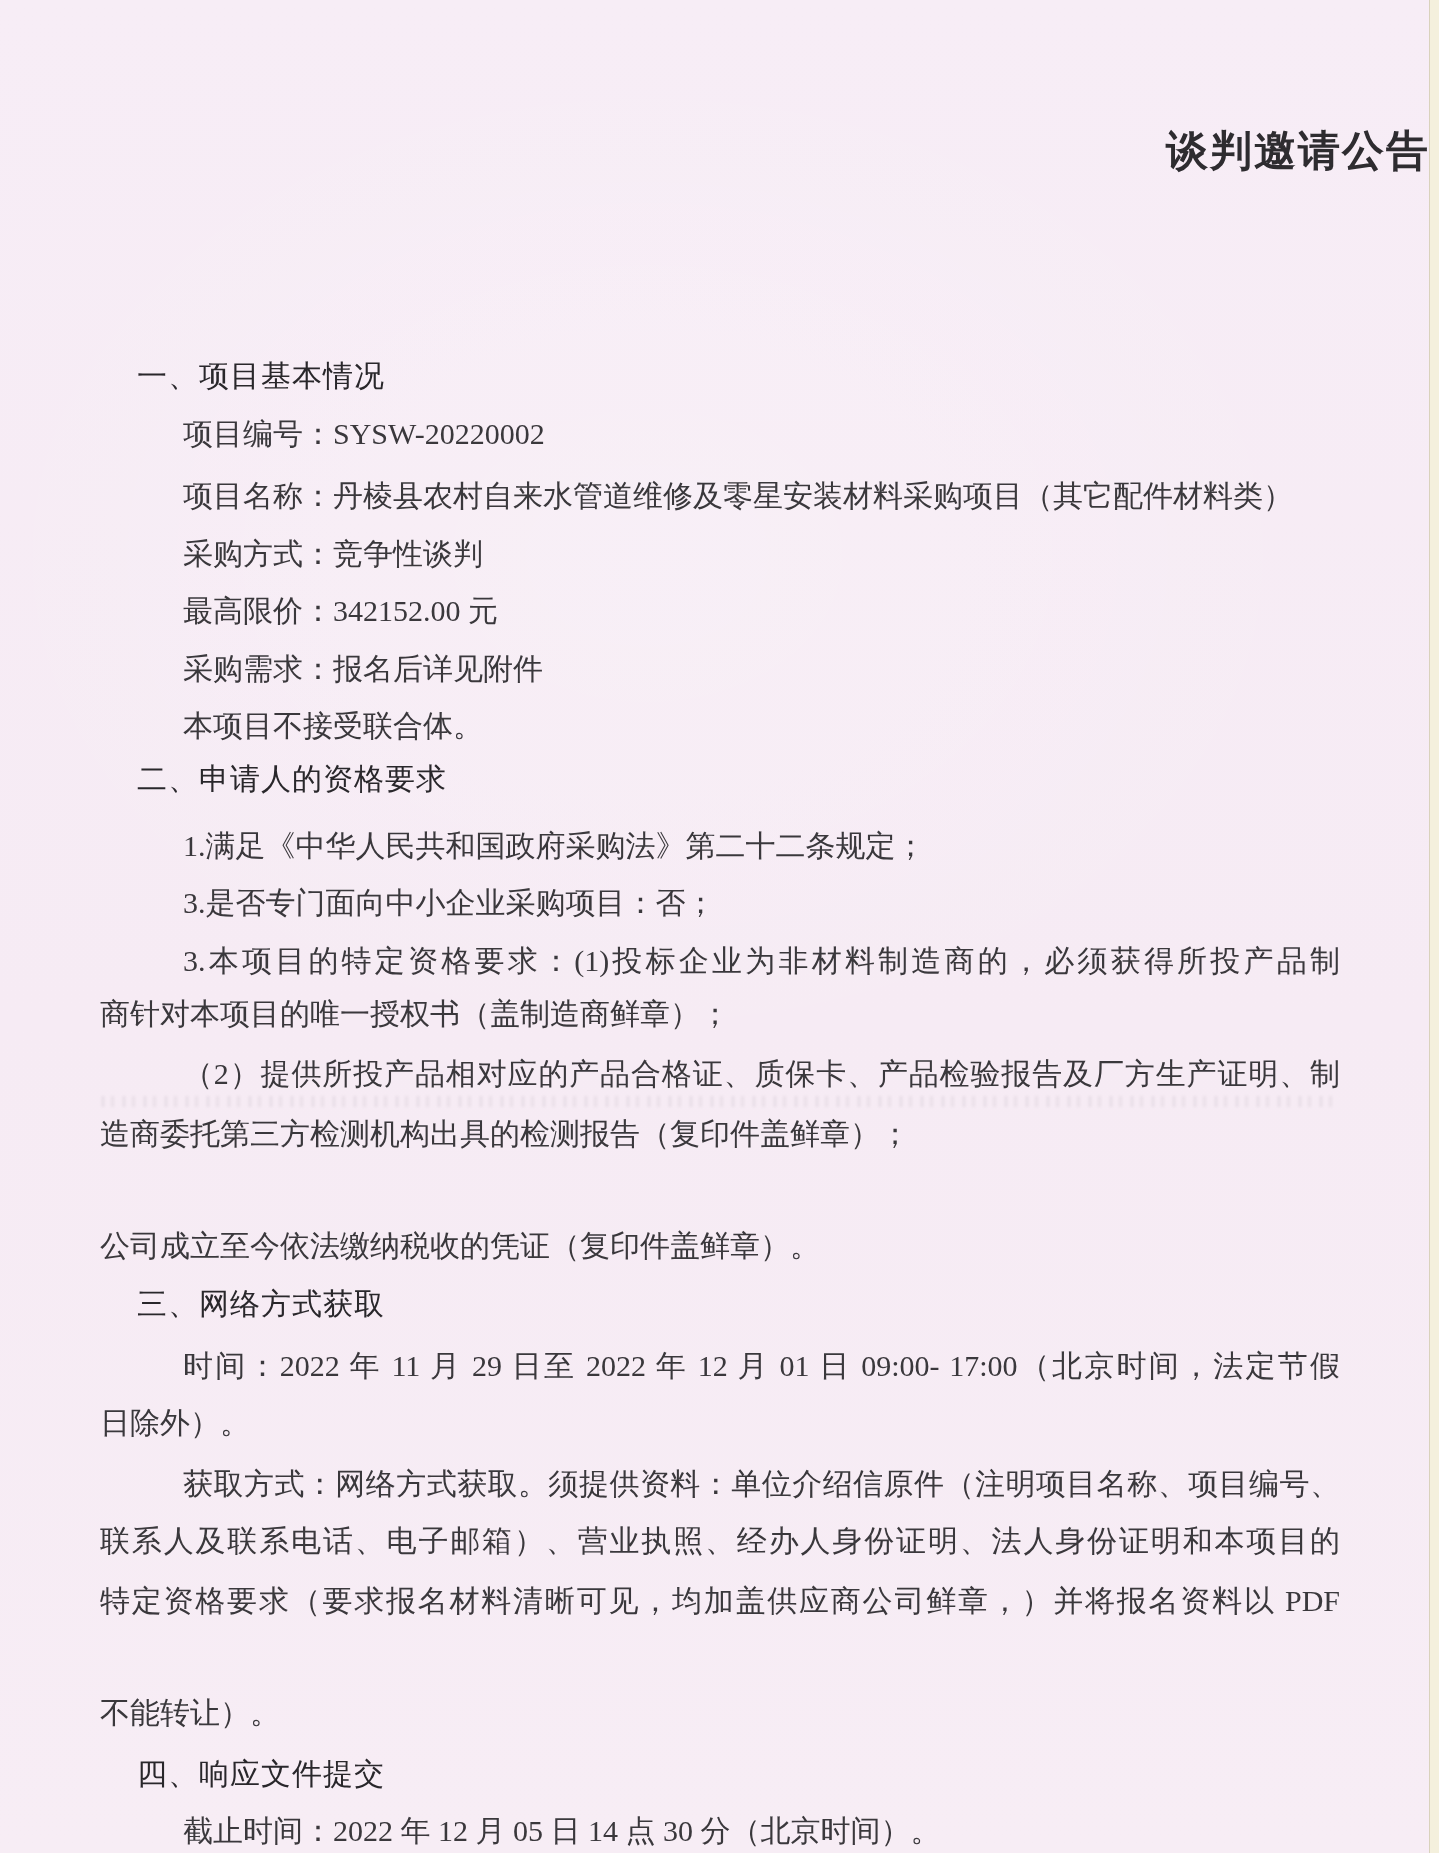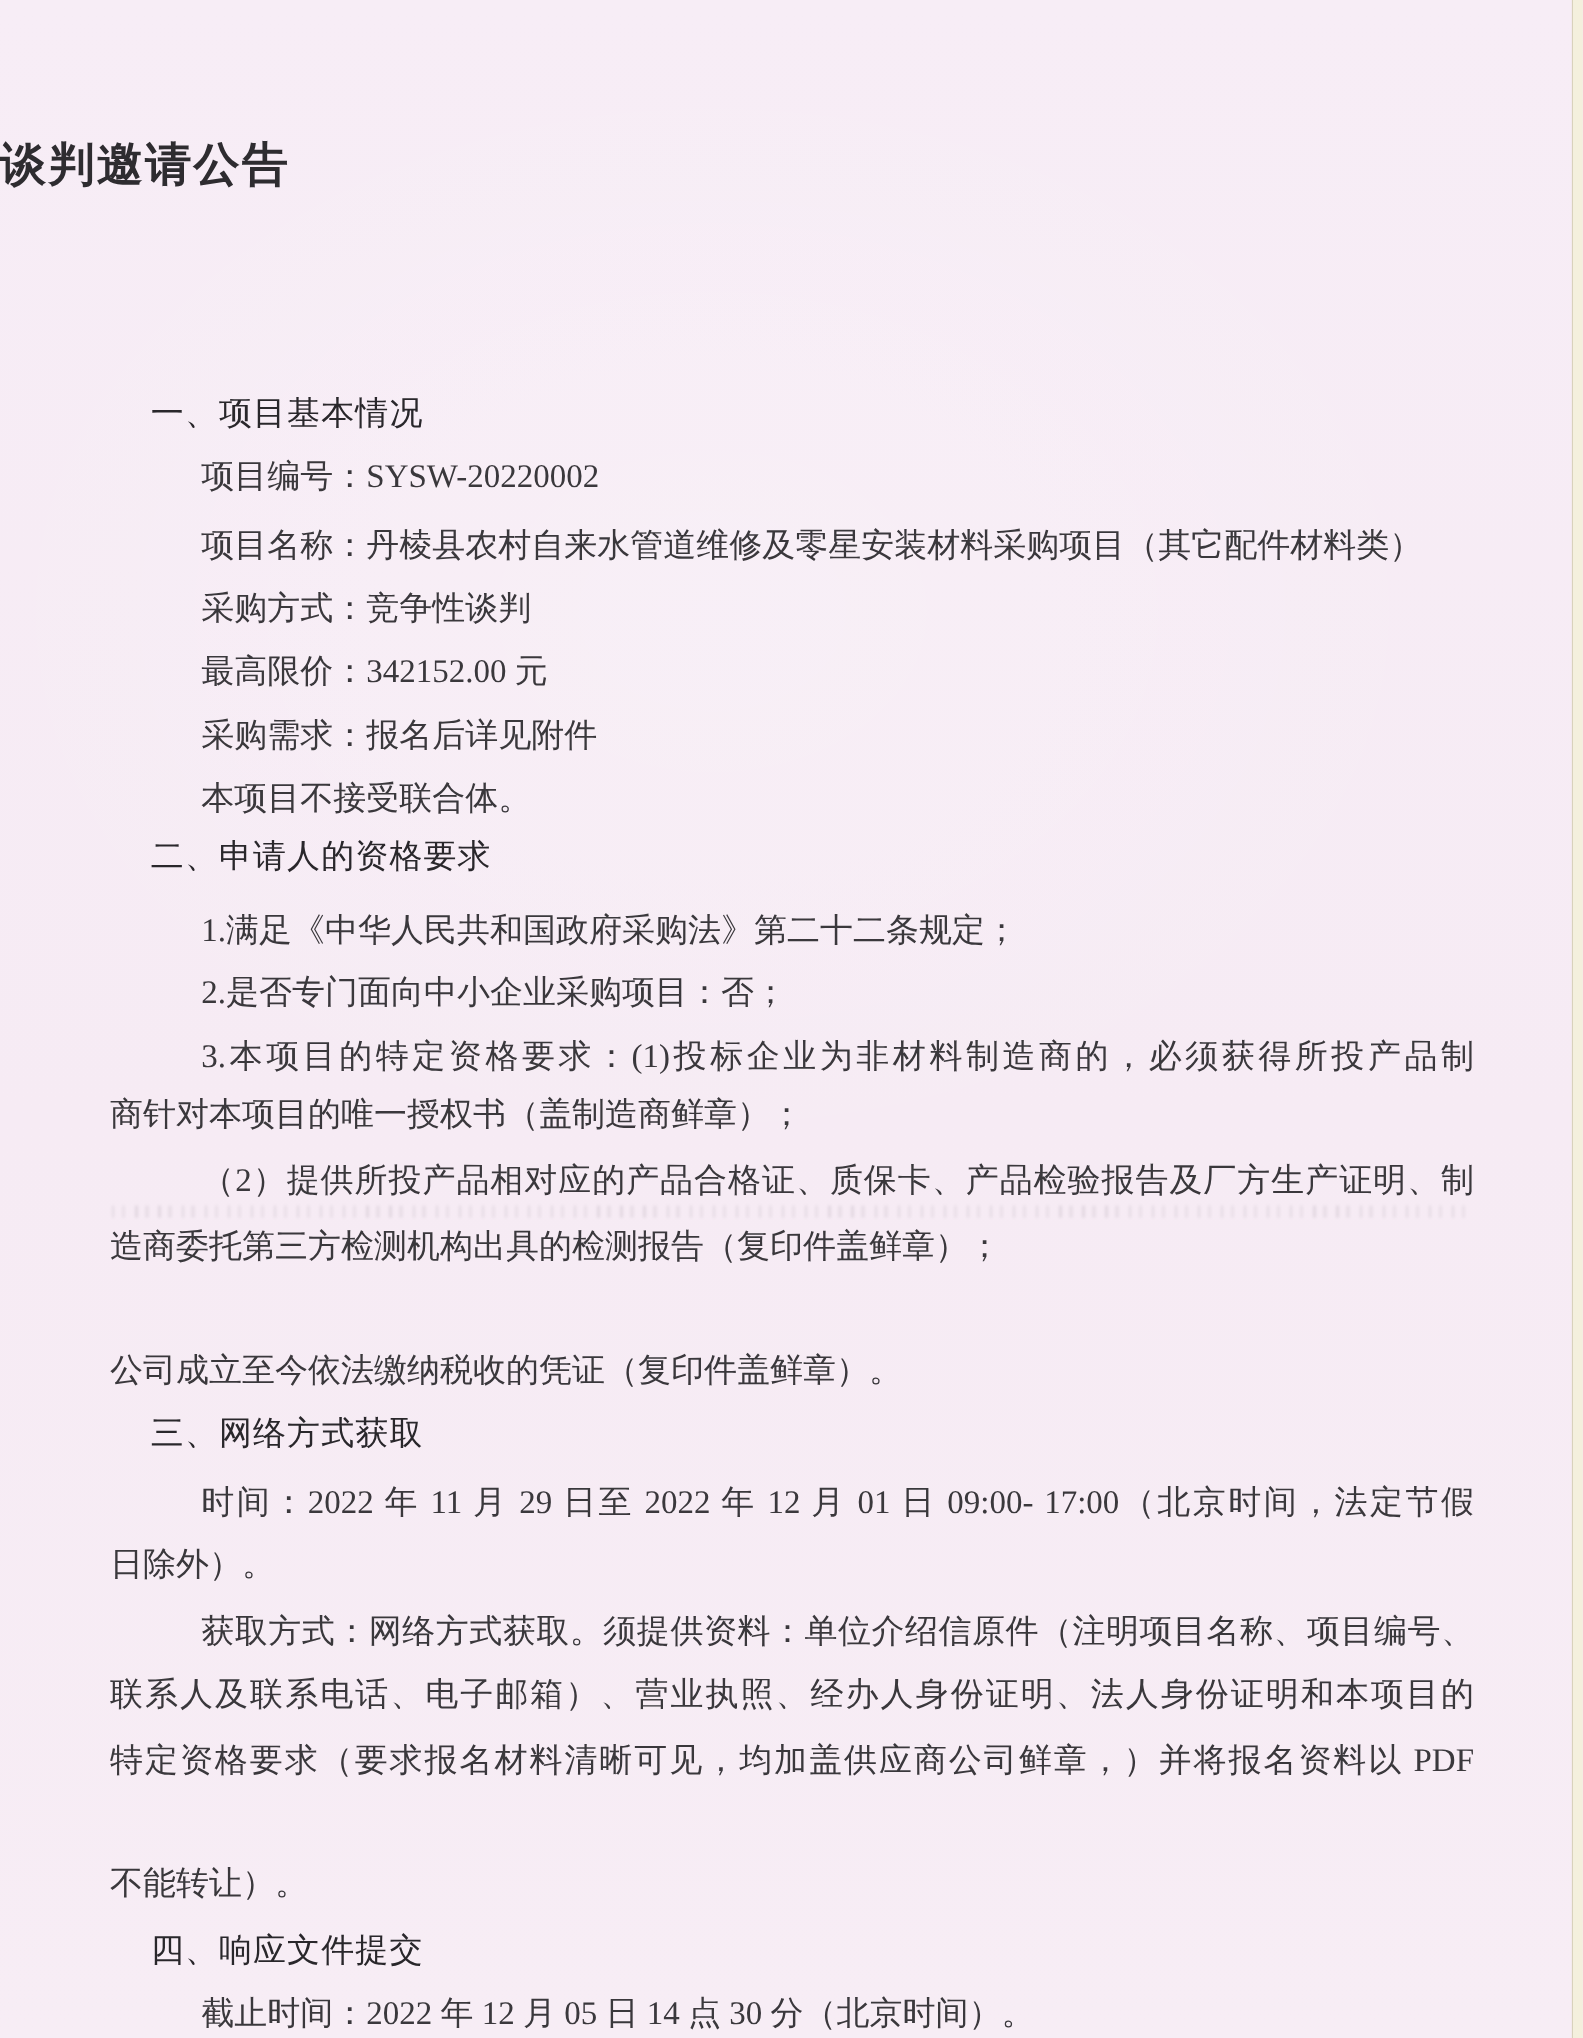--- a/index.html
+++ b/index.html
@@ -18,21 +18,21 @@
     color:#3a383c;
   }
   
   .edge-strip{
     position:absolute;top:0;right:0;bottom:0;width:9px;
     background:#f4f0dd;
     border-left:1px solid #d9d2bc;
   }
   .title{
     position:absolute;top:128px;left:0;width:1430px;
-    text-align:left;
+    text-align:right;
     font-size:42px;line-height:46px;font-weight:700;
     letter-spacing:2px;color:#2e2c30;
   }
   .line{
     position:absolute;
     font-size:30px;line-height:42px;height:42px;
     white-space:nowrap;
     color:#3a383c;
   }
   .head{
@@ -72,21 +72,21 @@
   <div class="line head" style="top:355px">一、项目基本情况</div>
   <div class="line indent" style="top:413px">项目编号：SYSW-20220002</div>
   <div class="line indent" style="top:475px">项目名称：丹棱县农村自来水管道维修及零星安装材料采购项目（其它配件材料类）</div>
   <div class="line indent" style="top:533px">采购方式：竞争性谈判</div>
   <div class="line indent" style="top:590px">最高限价：342152.00 元</div>
   <div class="line indent" style="top:648px">采购需求：报名后详见附件</div>
   <div class="line indent" style="top:705px">本项目不接受联合体。</div>
 
   <div class="line head" style="top:758px">二、申请人的资格要求</div>
   <div class="line indent" style="top:825px">1.满足《中华人民共和国政府采购法》第二十二条规定；</div>
-  <div class="line indent" style="top:882px">2.是否专门面向中小企业采购项目：否；</div>
+  <div class="line indent" style="top:882px">3.是否专门面向中小企业采购项目：否；</div>
   <div class="line indent just jw-indent" style="top:940px">3.本项目的特定资格要求：(1)投标企业为非材料制造商的，必须获得所投产品制</div>
   <div class="line flush" style="top:993px">商针对本项目的唯一授权书（盖制造商鲜章）；</div>
   <div class="line indent just jw-indent" style="top:1053px">（2）提供所投产品相对应的产品合格证、质保卡、产品检验报告及厂方生产证明、制</div>
   <div class="ghost"></div>
   <div class="line flush" style="top:1113px">造商委托第三方检测机构出具的检测报告（复印件盖鲜章）；</div>
   <div class="line flush" style="top:1225px">公司成立至今依法缴纳税收的凭证（复印件盖鲜章）。</div>
 
   <div class="line head" style="top:1283px">三、网络方式获取</div>
   <div class="line indent just jw-indent" style="top:1345px">时间：2022 年 11 月 29 日至 2022 年 12 月 01 日 09:00- 17:00（北京时间，法定节假</div>
   <div class="line flush" style="top:1402px">日除外）。</div>

